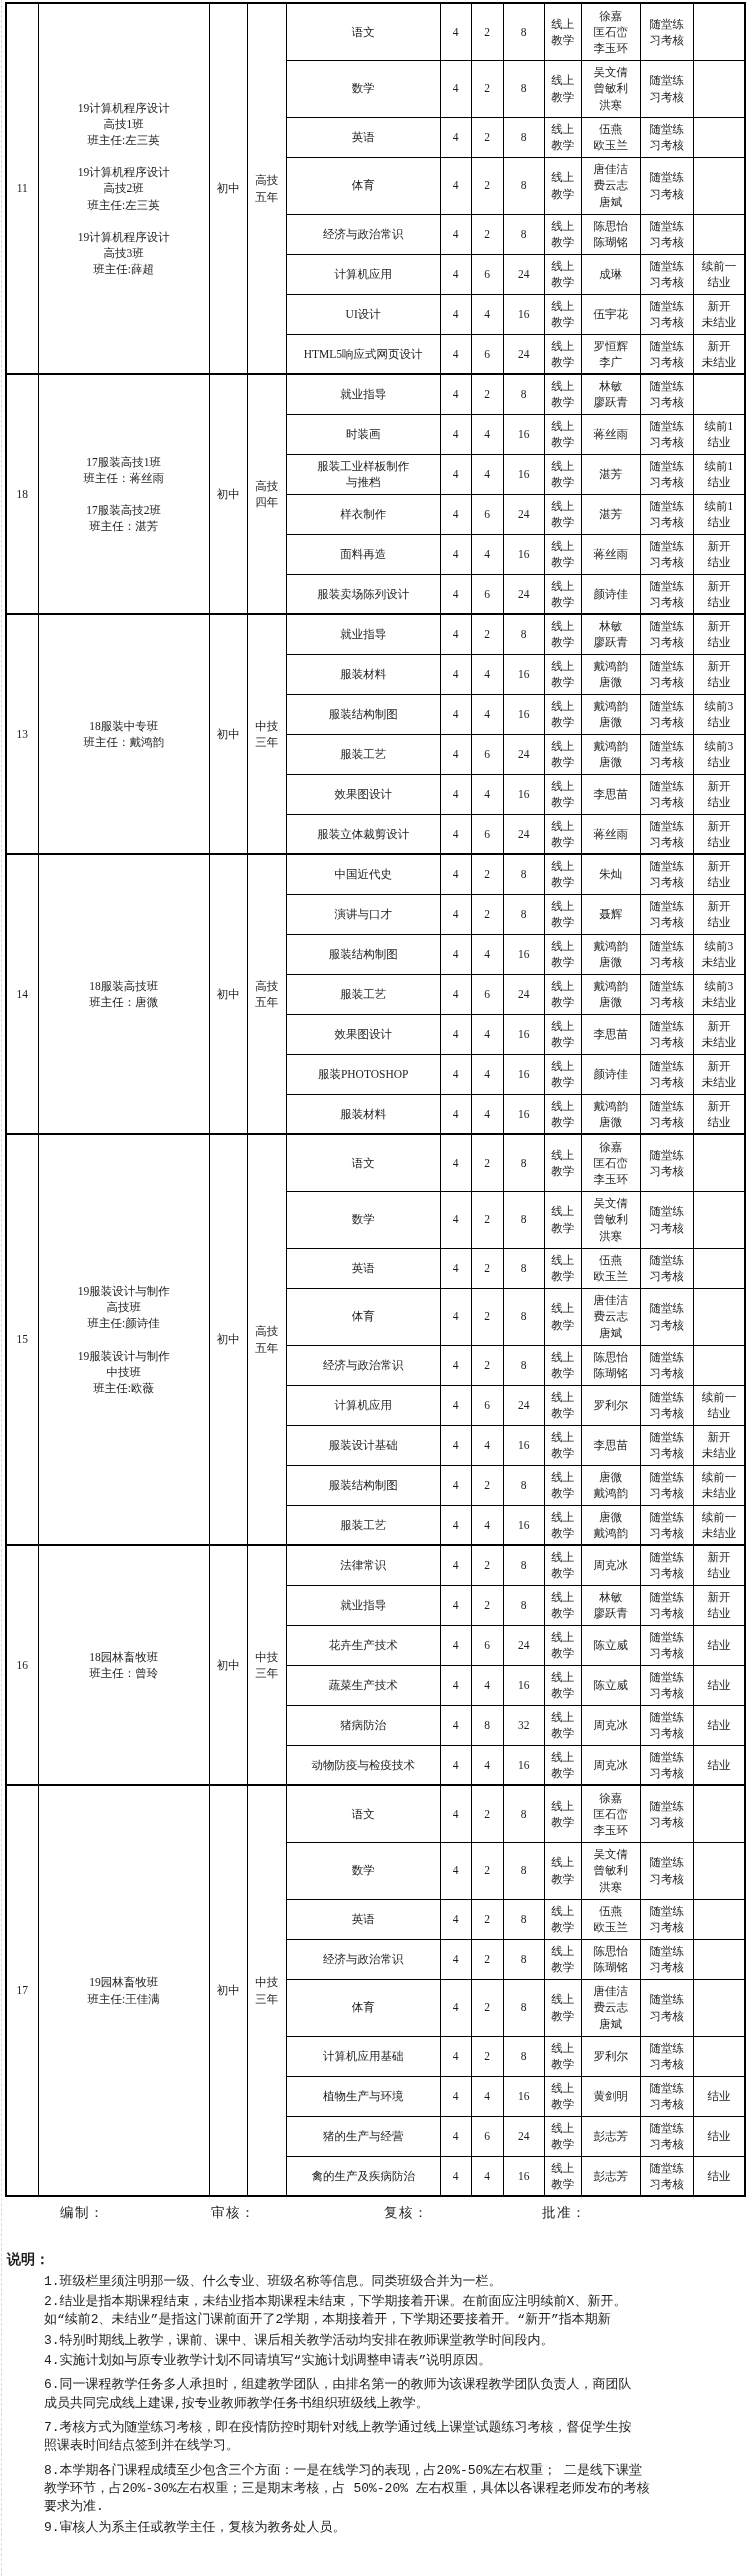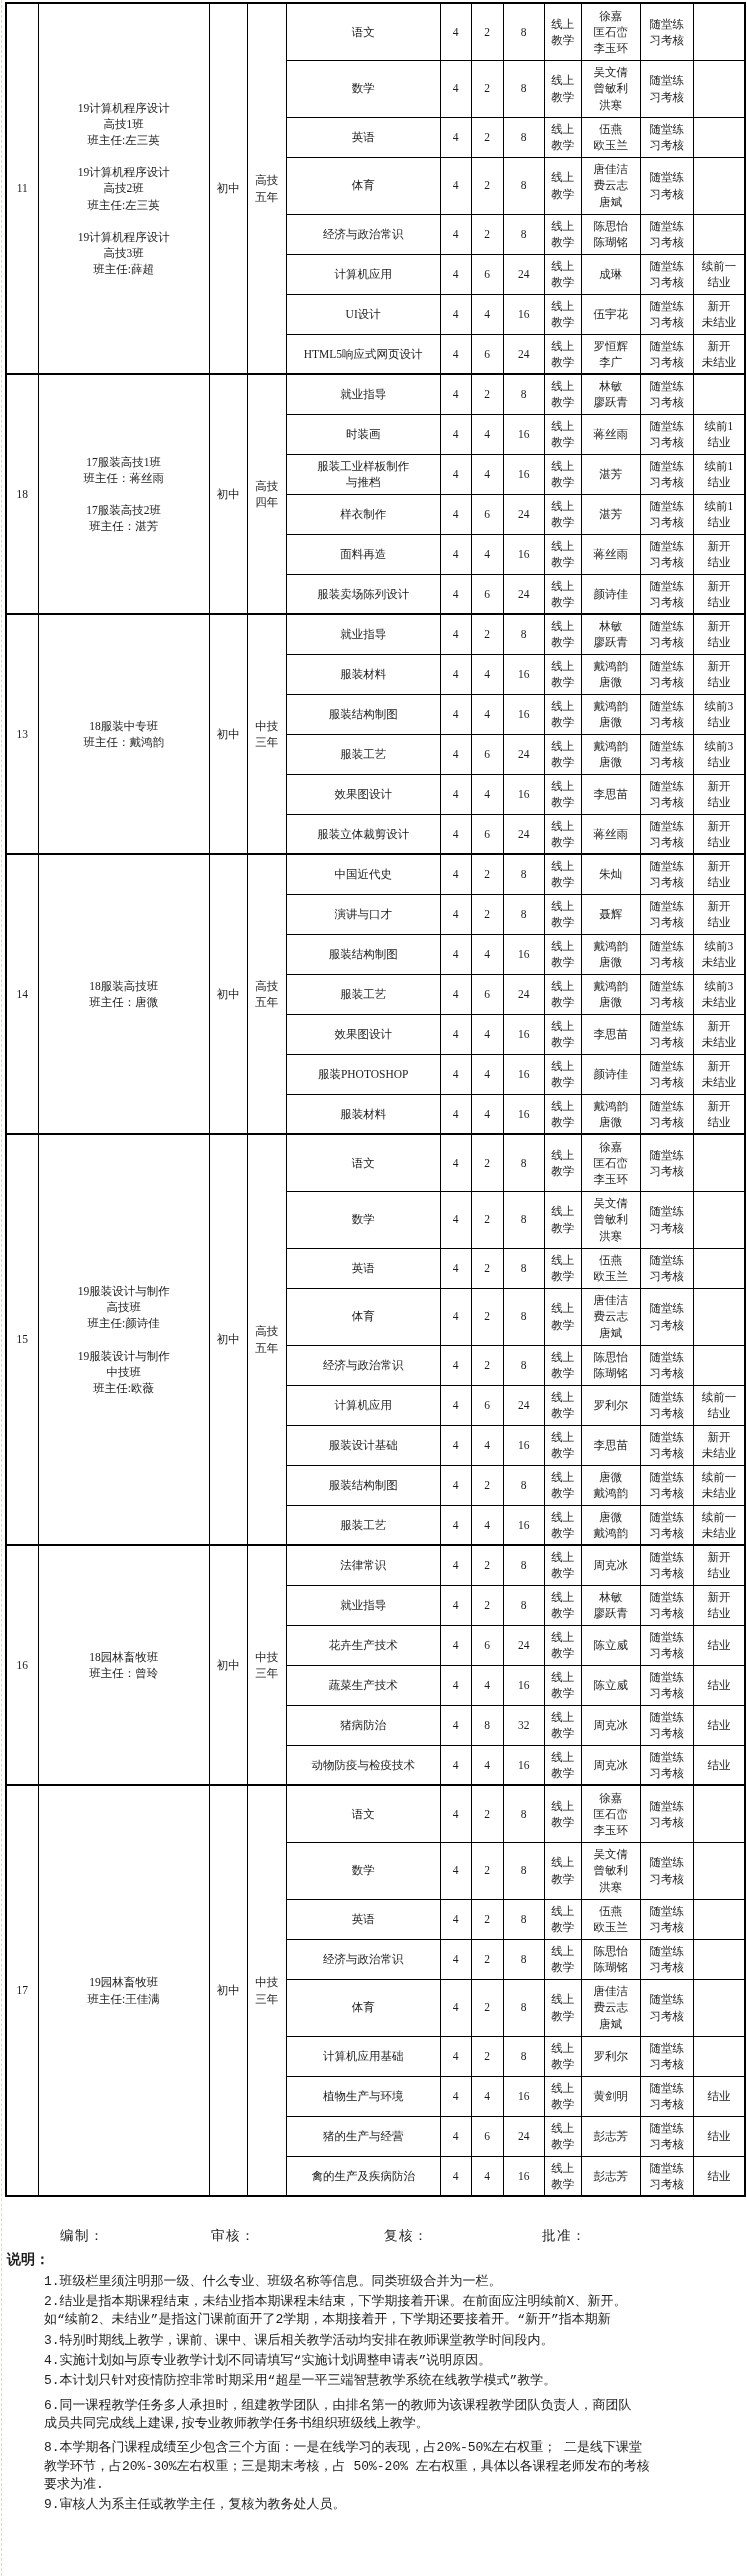--- a/index.html
+++ b/index.html
@@ -25,21 +25,21 @@
     padding:1.4px 2px;
     overflow:hidden;
   }
   tr.group-start td{border-top:2px solid #000;}
   td.digit{font-size:13px;}
   td.rownum{font-size:13px;}
   td.subject-col{font-size:11.5px;}
   td.class-col{font-size:11.5px;}
   #footer-sign{position:relative;height:39px;margin-top:8.1px;}
   #footer-sign span{
-    position:absolute;top:26px;font-size:13.5px;letter-spacing:1.4px;
+    position:absolute;top:3px;font-size:13.5px;letter-spacing:1.4px;
   }
   #sig-1{left:60px;}#sig-2{left:211px;}#sig-3{left:384px;}#sig-4{left:542px;}
   #notes-title{
     margin:9.5px 0 4.1px 6.8px;
     font-family:"Liberation Sans","DejaVu Sans",sans-serif;
     font-weight:bold;font-size:14.2px;
   }
   #notes{margin-left:44px;width:694px;}
   .note{
     white-space:pre-line;
@@ -817,22 +817,23 @@
     <span id="sig-3">复核：</span>
     <span id="sig-4">批准：</span>
   </div>
   <div id="notes-title">说明：</div>
   <div id="notes">
       <div class="note">1.班级栏里须注明那一级、什么专业、班级名称等信息。同类班级合并为一栏。</div>
       <div class="note">2.结业是指本期课程结束，未结业指本期课程未结束，下学期接着开课。在前面应注明续前X、新开。
 如“续前2、未结业”是指这门课前面开了2学期，本期接着开，下学期还要接着开。“新开”指本期新</div>
       <div class="note">3.特别时期线上教学，课前、课中、课后相关教学活动均安排在教师课堂教学时间段内。</div>
       <div class="note">4.实施计划如与原专业教学计划不同请填写“实施计划调整申请表”说明原因。</div>
-      <div class="note">5.本计划只针对疫情防控非常时期采用“超星一平三端智慧教学系统在线教学模式”教学。</div>
       <div class="note gap">6.同一课程教学任务多人承担时，组建教学团队，由排名第一的教师为该课程教学团队负责人，商团队
 成员共同完成线上建课,按专业教师教学任务书组织班级线上教学。</div>
+      <div class="note gap">7.考核方式为随堂练习考核，即在疫情防控时期针对线上教学通过线上课堂试题练习考核，督促学生按
+照课表时间结点签到并在线学习。</div>
       <div class="note gap">8.本学期各门课程成绩至少包含三个方面：一是在线学习的表现，占20%-50%左右权重； 二是线下课堂
 教学环节，占20%-30%左右权重；三是期末考核，占 50%-20% 左右权重，具体以各课程老师发布的考核
 要求为准.</div>
       <div class="note">9.审核人为系主任或教学主任，复核为教务处人员。</div>
     </div>
 </div>
 
 
 </body></html>

